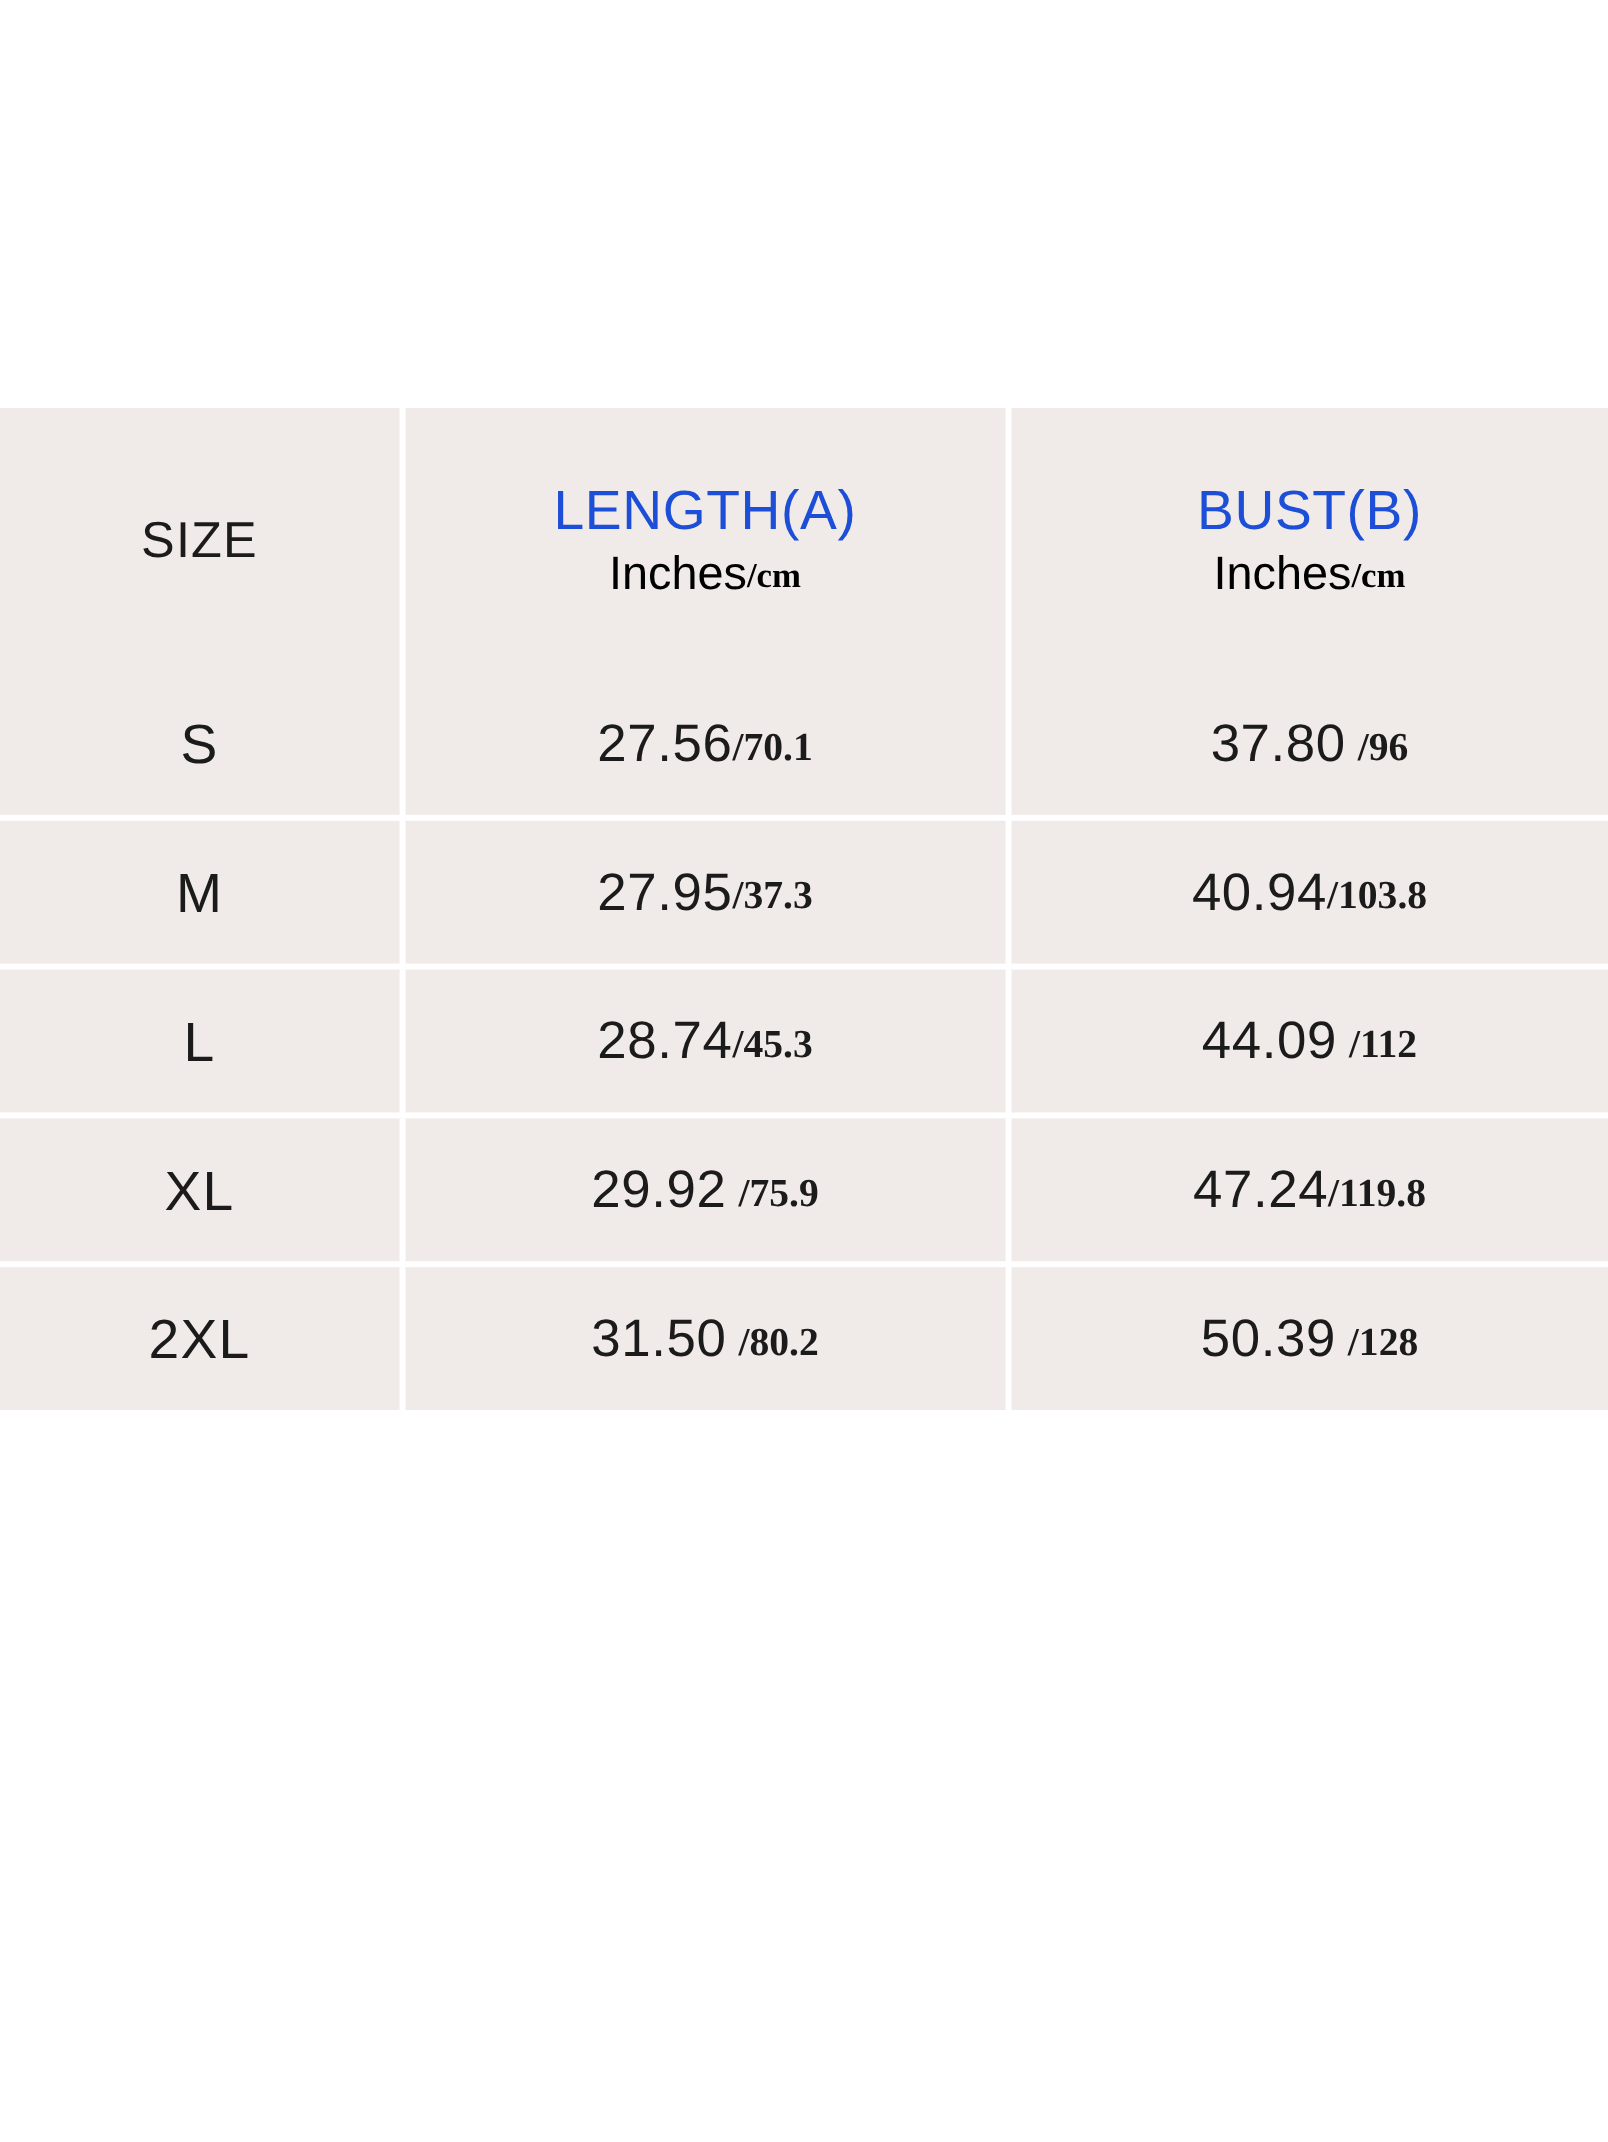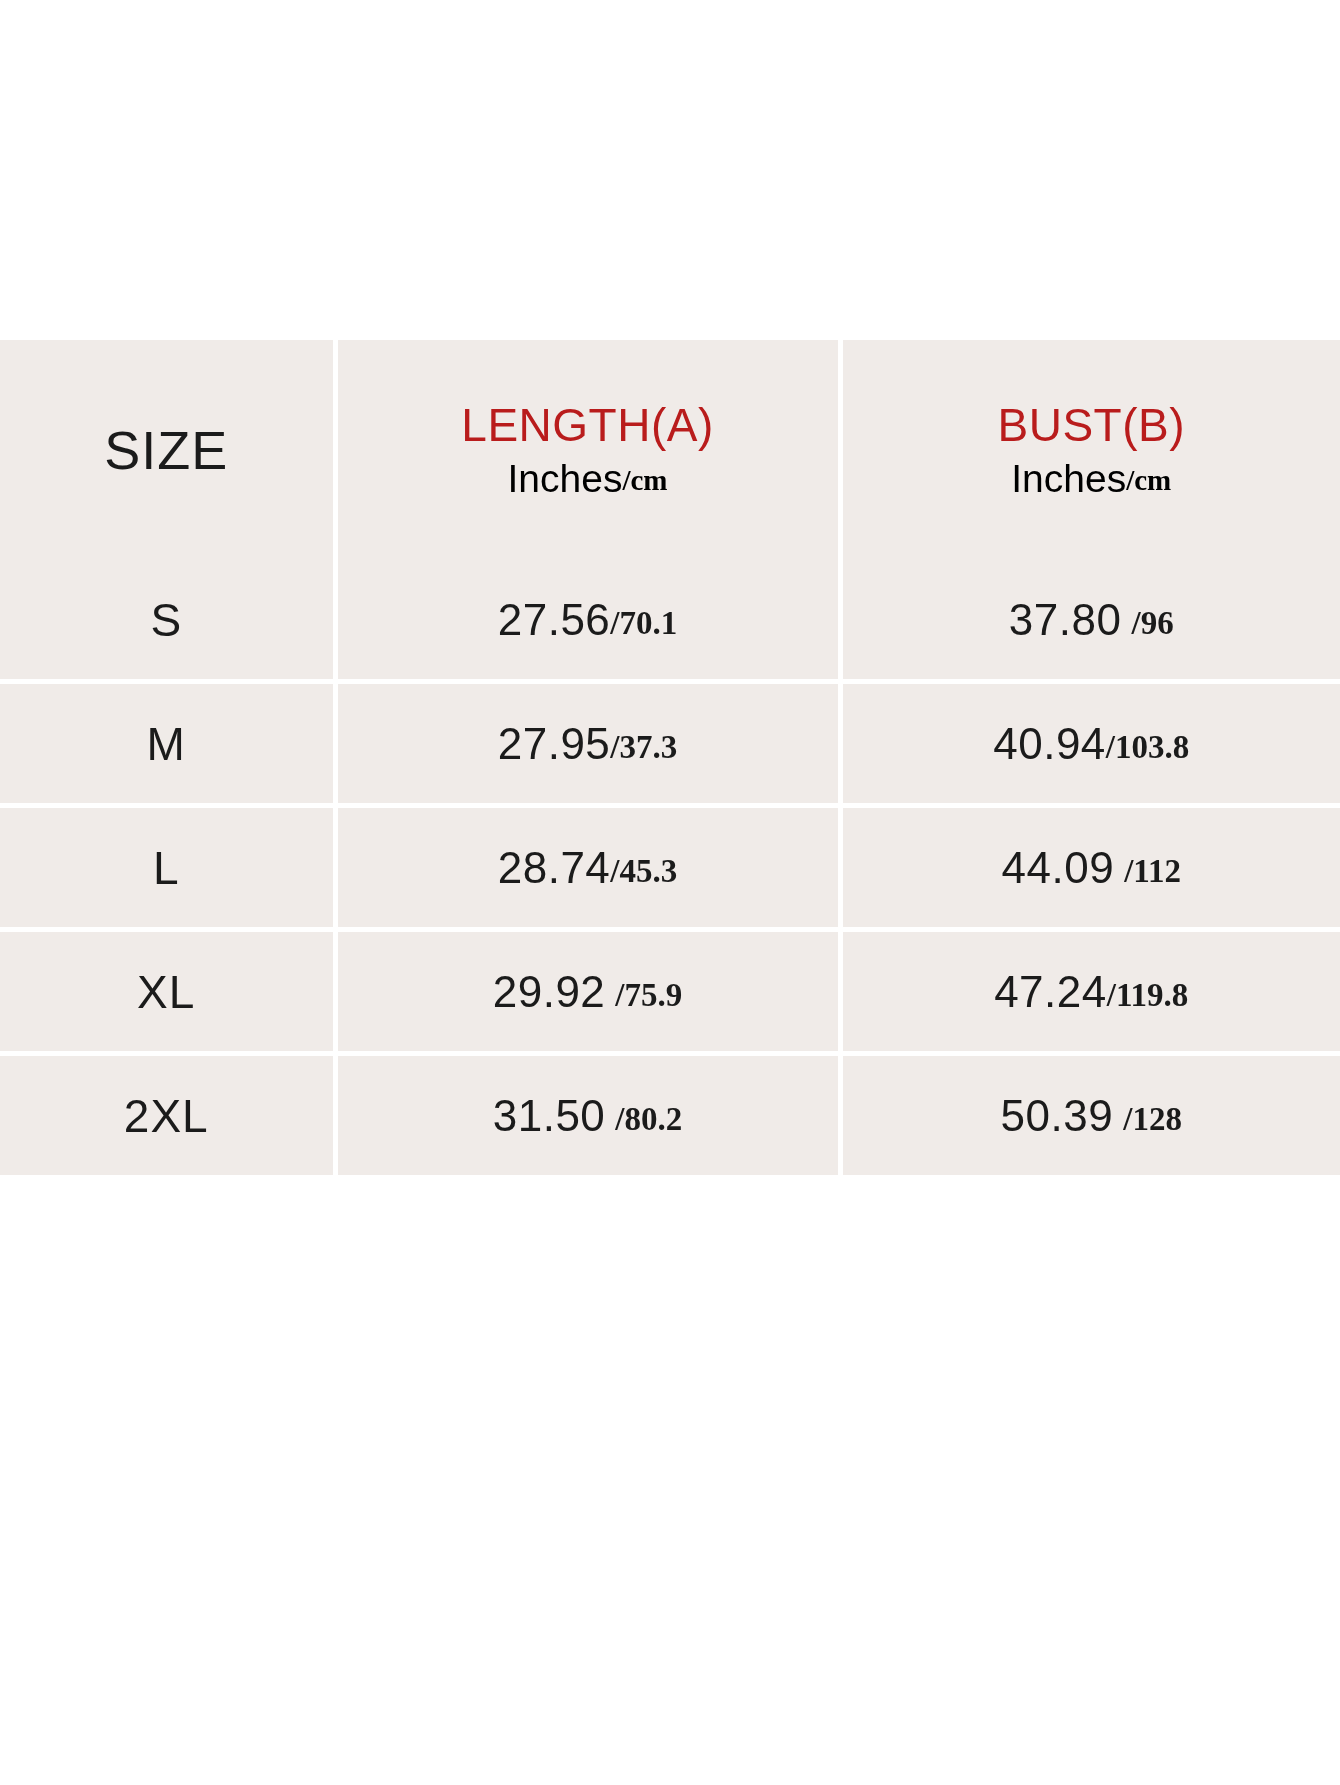--- a/index.html
+++ b/index.html
@@ -61,40 +61,40 @@
 
   thead th {
     height: 220px;
   }
 
   .hdr-title {
     display: block;
     font-size: 46px;
     line-height: 1.15;
     letter-spacing: 0.5px;
-    color: #b91c1c;
+    color: #1d4ed8;
     font-weight: 400;
   }
   .hdr-sub {
     display: block;
     margin-top: 6px;
     font-size: 39px;
     line-height: 1.1;
     color: #000000;
     font-weight: 400;
   }
   .hdr-sub .cm {
     font-family: "Liberation Serif", serif;
     font-size: 29px;
     font-weight: 700;
     vertical-align: 2px;
   }
   .hdr-size {
     display: block;
-    font-size: 54px;
+    font-size: 42px;
     line-height: 1.15;
     color: #1b1b1b;
     letter-spacing: 1px;
     font-weight: 400;
   }
 
   tbody td {
     height: 119px;
   }
 

